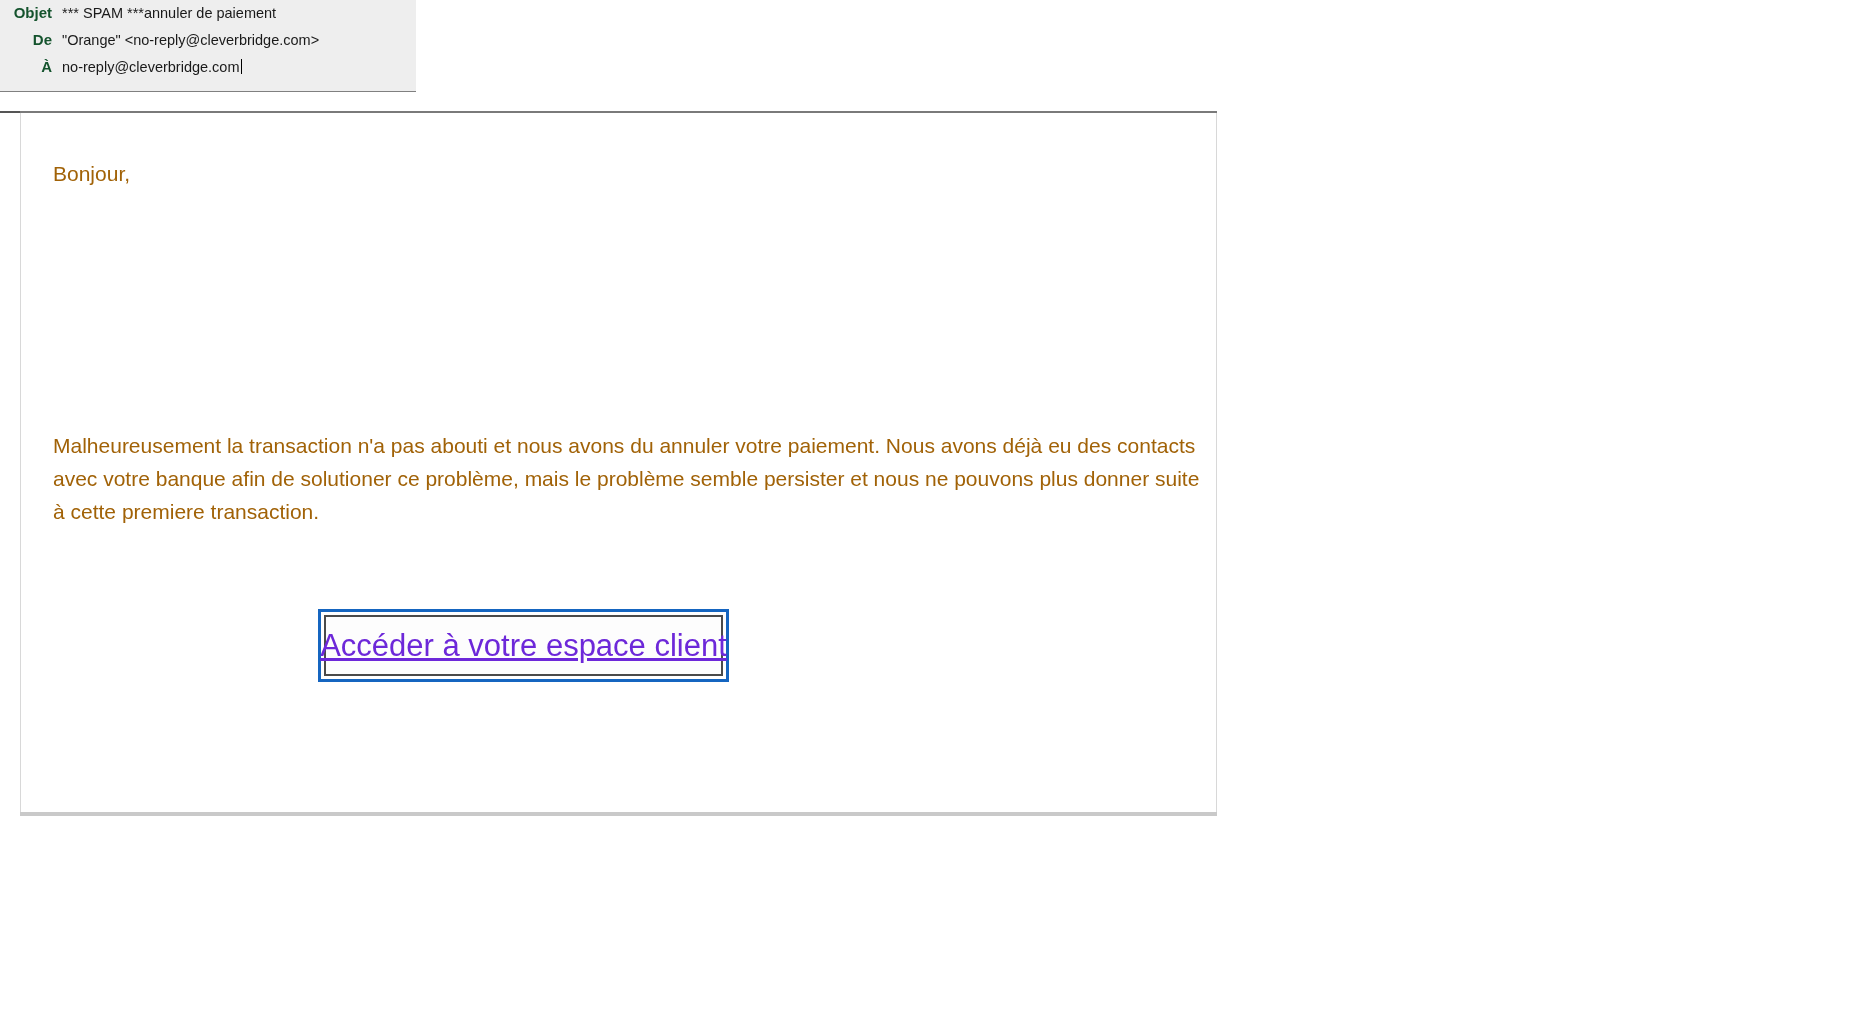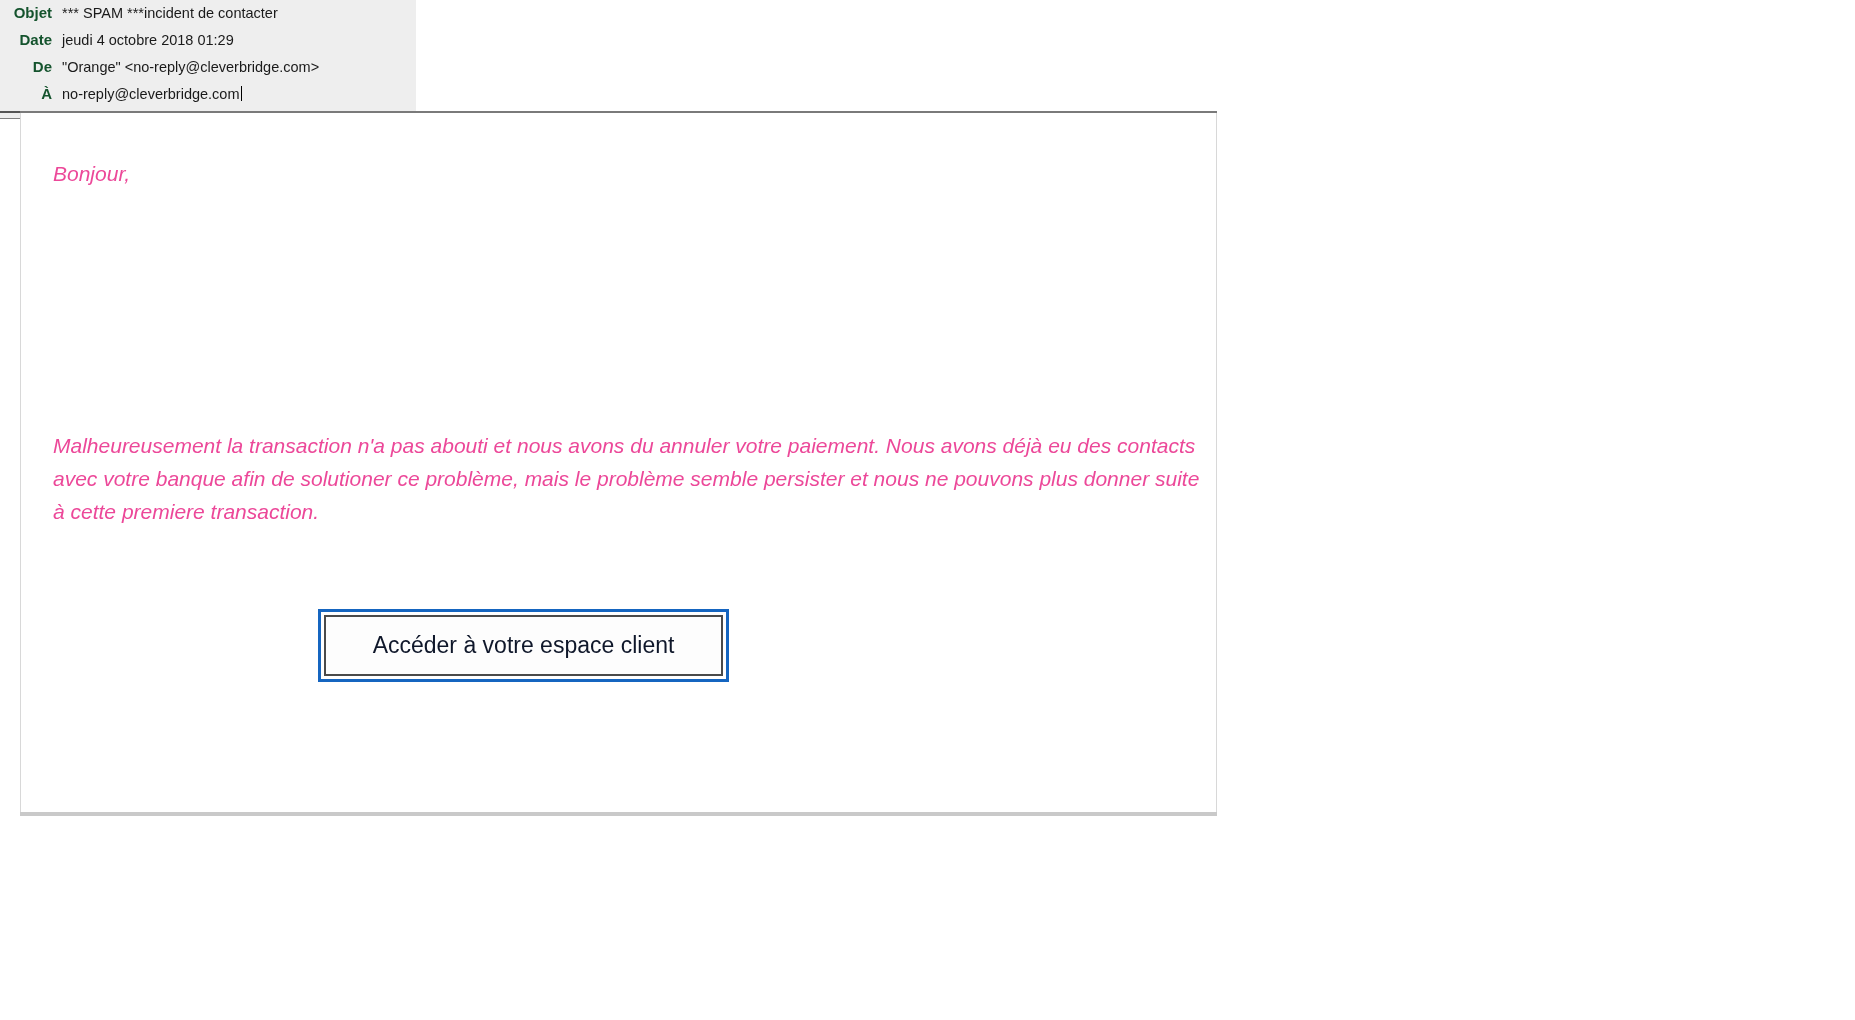--- a/index.html
+++ b/index.html
@@ -116,22 +116,21 @@
     letter-spacing: 0.1px;
   }
 
   
   .para {
     position: absolute;
     left: 32px;
     width: 1140px;
     font-size: 21px;
     line-height: 33px;
-    color: #ec4899;
-    font-style: italic;
+    color: #a16207;
   }
   #para-greeting { top: 44px; }
   #para-1 { top: 115px; width: 1150px; }
   #para-2 { top: 316px; width: 1150px; }
 
   
   #cta-wrap {
     position: absolute;
     left: 297px;
     top: 496px;
@@ -146,39 +145,36 @@
     width: 100%;
     height: 100%;
     border: 2px solid #4a4a4a;
     box-sizing: border-box;
     display: flex;
     align-items: center;
     justify-content: center;
     background: #fdfdfd;
   }
   #cta-label {
-    font-size: 23px;
-    color: #0f172a;
+    font-size: 31px;
+    color: #6d28d9;
     white-space: nowrap;
+    text-decoration: underline;
   }
 </style>
 </head>
 <body>
 
 <div id="mail-header">
 
   <div class="hdr-row">
     <div class="hdr-label">Objet</div>
-    <div class="hdr-value">*** SPAM ***incident de contacter</div>
-  </div>
-
-  <div class="hdr-row">
-    <div class="hdr-label">Date</div>
-    <div class="hdr-value">jeudi 4 octobre 2018 01:29</div>
-  </div>
+    <div class="hdr-value">*** SPAM ***annuler de paiement</div>
+  </div>
+
 
   <div class="hdr-row">
     <div class="hdr-label">De</div>
     <div class="hdr-value">"Orange" &lt;no-reply@cleverbridge.com&gt;</div>
   </div>
 
   <div class="hdr-row">
     <div class="hdr-label">À</div>
     <div class="hdr-value caret">no-reply@cleverbridge.com</div>
   </div>

